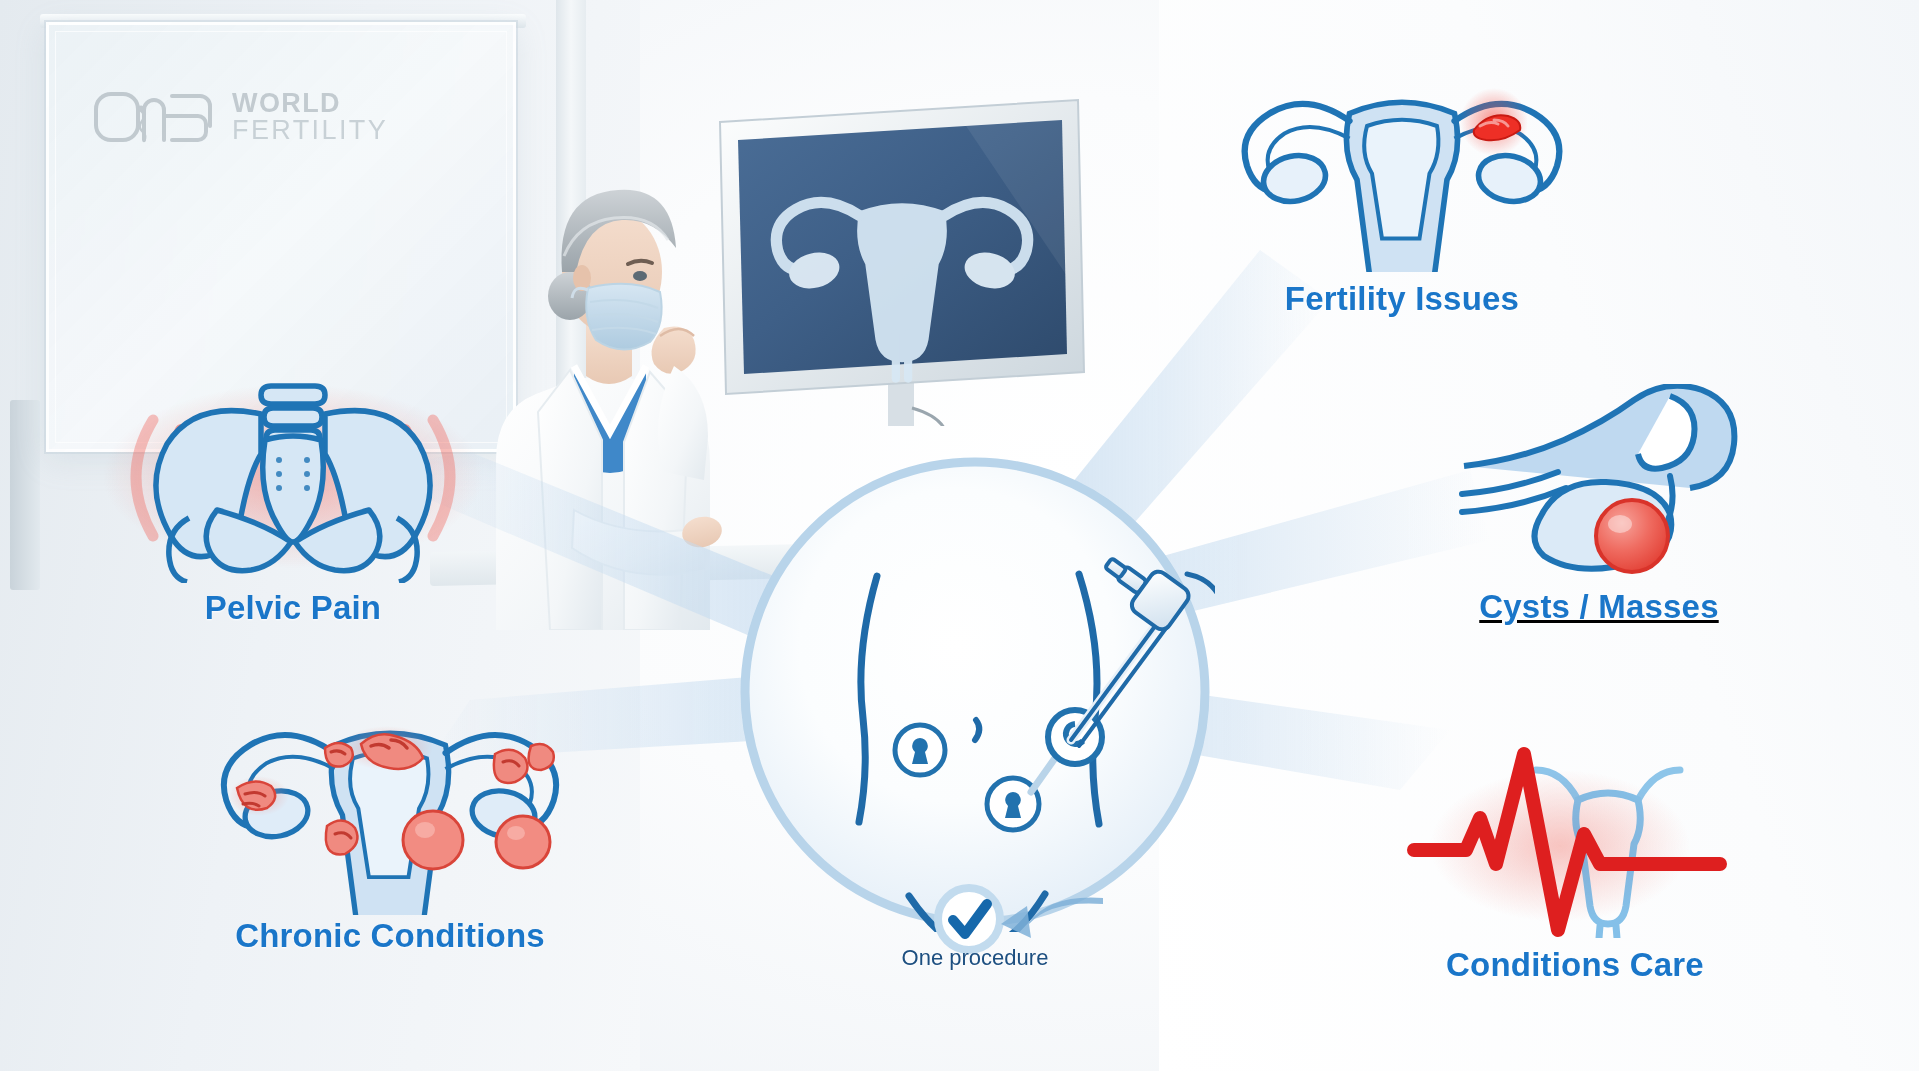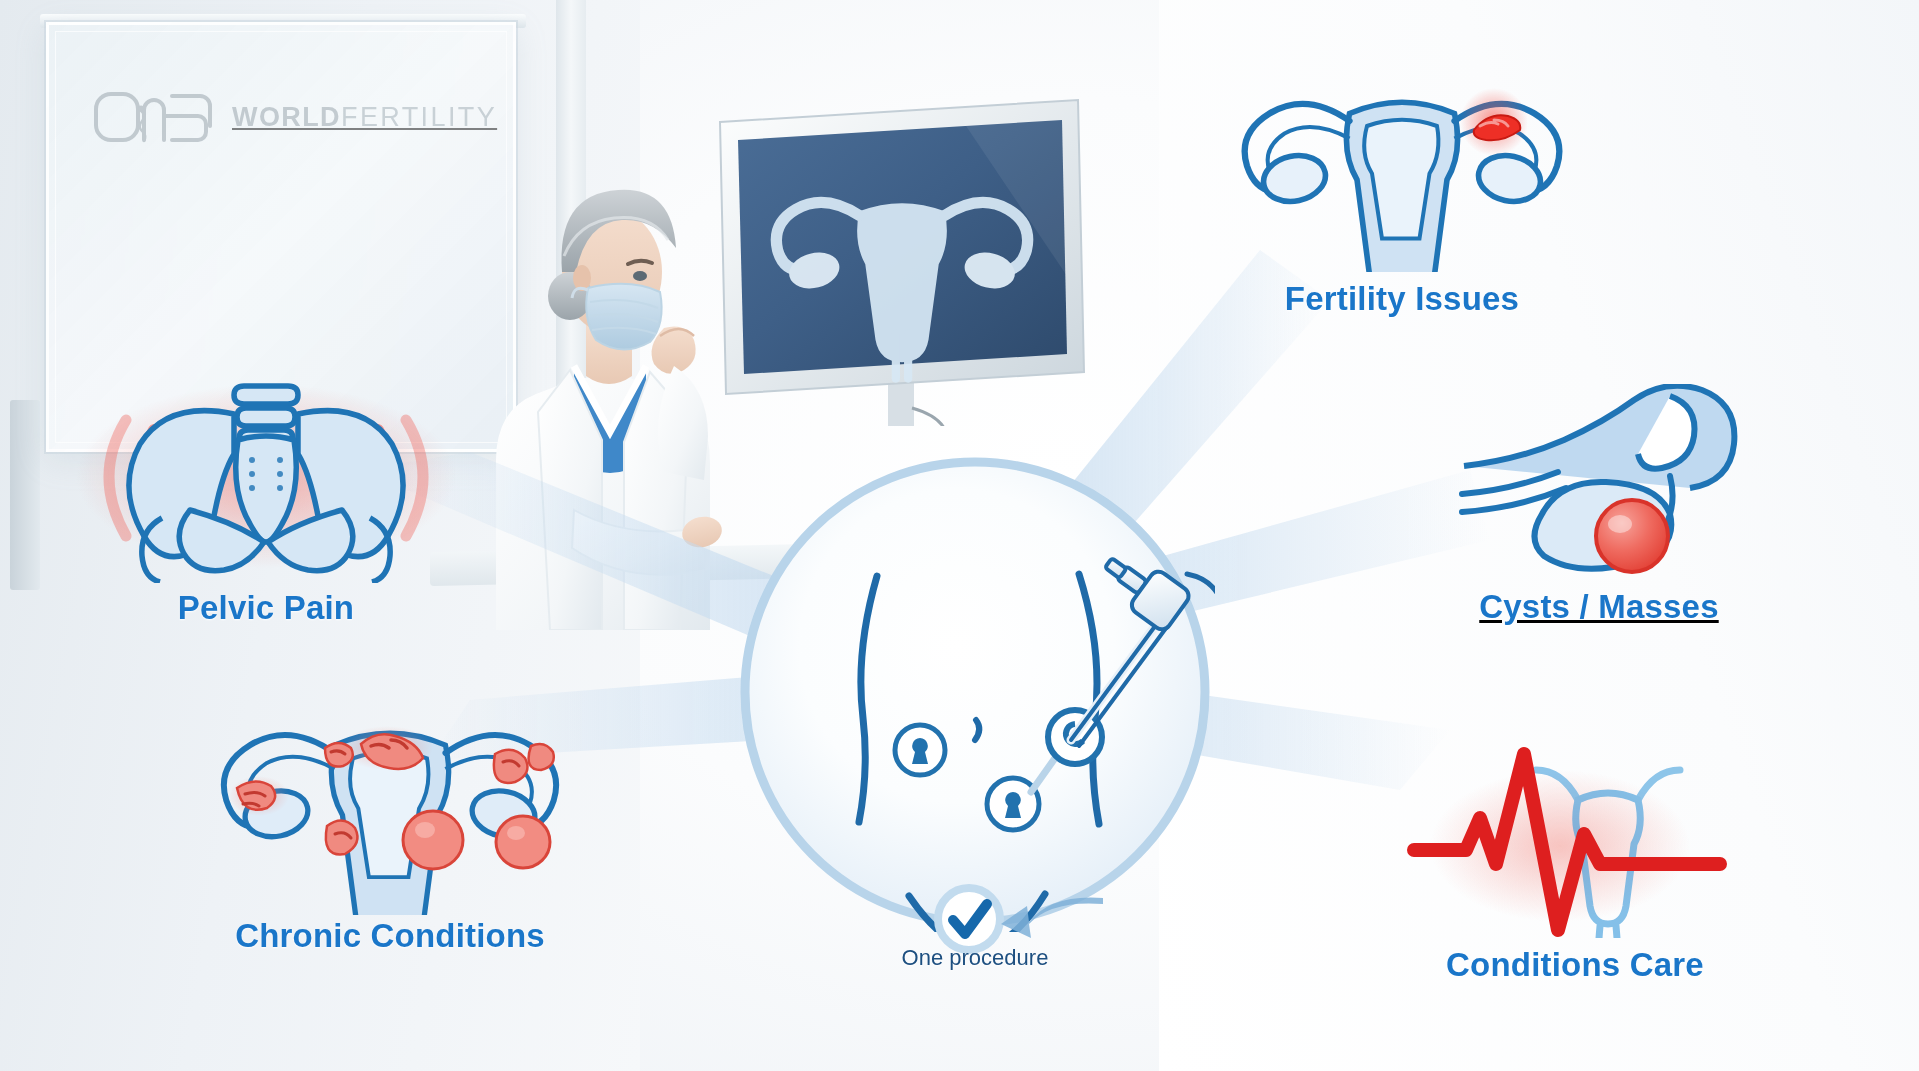--- a/index.html
+++ b/index.html
@@ -37,21 +37,21 @@
   .glass-top-rail{
     position:absolute; left:40px; top:14px; width:486px; height:14px;
     background:linear-gradient(180deg,#fbfdfe,#dfe7ec);
     border-radius:3px;
   }
   .logo-wrap{
     position:absolute; left:92px; top:86px; display:flex; align-items:center; gap:8px;
     opacity:.48; filter:blur(.35px);
   }
   .logo-mark{ width:132px; height:62px; }
-  .logo-text{ display:flex; flex-direction:row; line-height:1.0;text-decoration:underline; }
+  .logo-text{ display:flex; flex-direction:column; line-height:1.0; }
   .logo-text .l1{ font-size:27px; font-weight:700; letter-spacing:1.4px; color:#8e9ba4; }
   .logo-text .l2{ font-size:27px; font-weight:400; letter-spacing:2.4px; color:#9aa7b0; }
 
   .door-frame{
     position:absolute; left:556px; top:0; width:30px; height:560px;
     background:linear-gradient(90deg,#dfe6eb,#f4f7f9,#e6ecf0);
   }
   .cabinet{
     position:absolute; left:10px; top:400px; width:30px; height:190px;
     background:linear-gradient(90deg,#c9d3da,#e2e9ee);
@@ -83,21 +83,21 @@
 
   
   .node{ position:absolute; }
   .node .art{ display:block; }
   .node .label{
     text-align:center; font-weight:700; color:#1a76c9;
     font-size:33px; letter-spacing:.2px; white-space:nowrap;
     text-shadow:0 1px 2px rgba(255,255,255,.95);
   }
 
-  #node-pelvic      { left:66px;   top:368px; width:400px; }
+  #node-pelvic      { left:93px;   top:368px; width:400px; }
   #node-pelvic .label{ margin-top:6px; }
 
   #node-chronic     { left:175px;  top:700px; width:430px; }
   #node-chronic .label{ margin-top:2px; }
 
   #node-fertility   { left:1222px; top:72px;  width:360px; }
   #node-fertility .label{ margin-top:8px; }
 
   #node-cysts       { left:1424px; top:384px; width:350px;text-decoration:underline; }
   #node-cysts .label{ margin-top:4px; }

